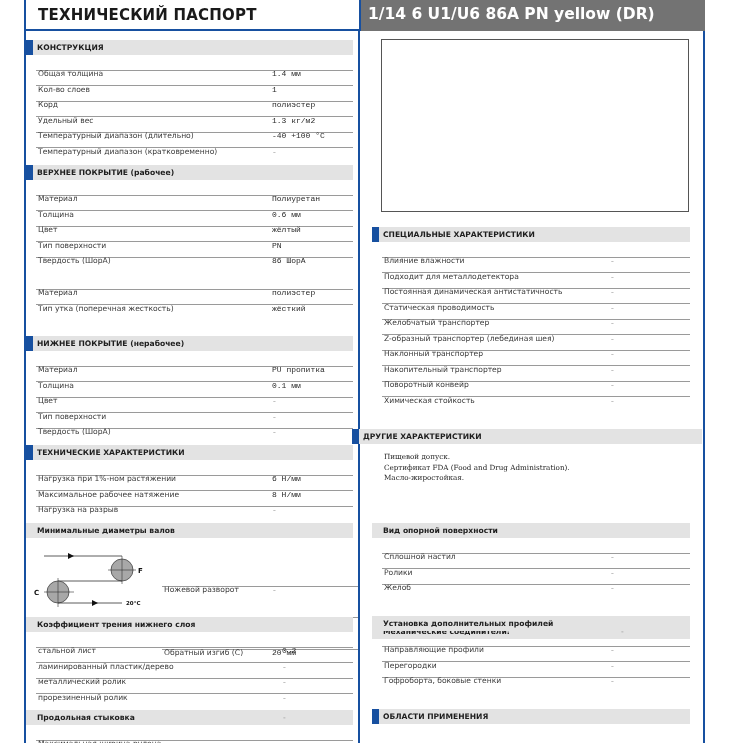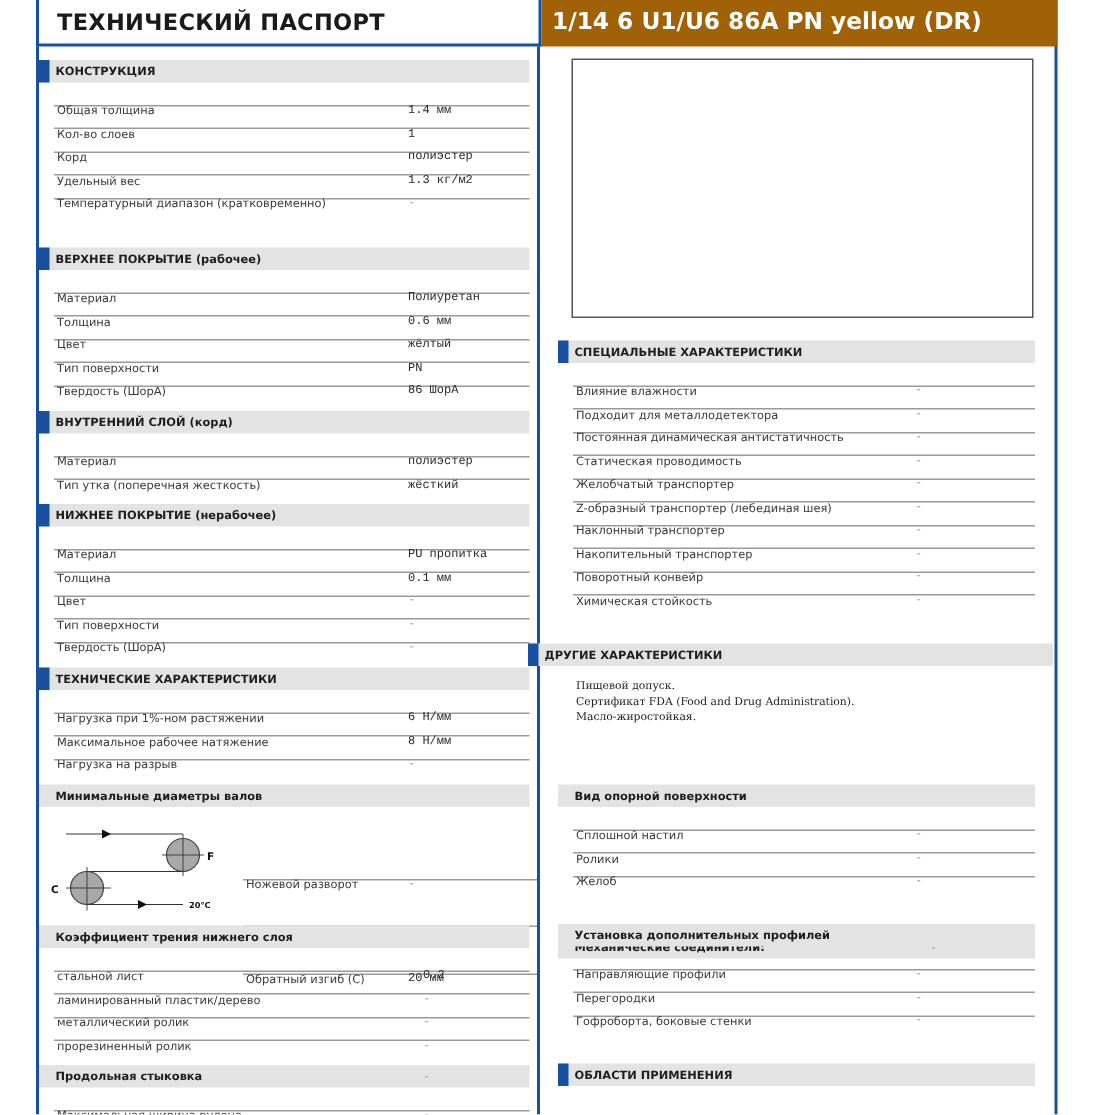--- a/index.html
+++ b/index.html
@@ -15,21 +15,21 @@
     border-right: 2px solid #1750a0;
   }
   .hdr-left {
     position: absolute; left: 24px; top: 0; width: 337px; height: 31px;
     border: 2px solid #1750a0; border-top: none; background: #fff;
     font-weight: bold; font-size: 15px; color: #1a1a1a;
     padding: 6px 0 0 12px; letter-spacing: 0.2px;
   }
   .hdr-right {
     position: absolute; left: 361px; top: 0; width: 344px; height: 31px;
-    background: #a16207; color: #fff; font-weight: bold; font-size: 15.5px;
+    background: #737373; color: #fff; font-weight: bold; font-size: 15.5px;
     padding: 5px 0 0 7px;
   }
 
   .sec { position: absolute; }
   .sec-head {
     height: 15px; background: #e3e3e3; font-size: 7.6px; font-weight: bold;
     color: #1e1e1e; padding: 3px 0 0 11px; position: relative; white-space: nowrap;
   }
   .sec-head.accent::before {
     content: ""; position: absolute; left: 0; top: 0; width: 7px; height: 15px; background: #1750a0;
@@ -77,20 +77,24 @@
     </div>
     <div class="row">
       <span class="lbl">Корд</span>
       <span class="val" style="left: 236px;">полиэстер</span>
     </div>
     <div class="row">
       <span class="lbl">Удельный вес</span>
       <span class="val" style="left: 236px;">1.3 кг/м2</span>
     </div>
     <div class="row">
+      <span class="lbl">Температурный диапазон (длительно)</span>
+      <span class="val" style="left: 236px;">-40 +100 °C</span>
+    </div>
+    <div class="row">
       <span class="lbl">Температурный диапазон (кратковременно)</span>
       <span class="val dash" style="left: 236px;">-</span>
     </div>
   </div>
 <div class="sec" style="left:26px; top:165px; width:327px;">
     <div class="sec-head accent"><span>ВЕРХНЕЕ ПОКРЫТИЕ (рабочее)</span></div>
     <div class="row">
       <span class="lbl">Материал</span>
       <span class="val" style="left: 236px;">Полиуретан</span>
     </div>
@@ -105,21 +109,20 @@
     <div class="row">
       <span class="lbl">Тип поверхности</span>
       <span class="val" style="left: 236px;">PN</span>
     </div>
     <div class="row">
       <span class="lbl">Твердость (ШорА)</span>
       <span class="val" style="left: 236px;">86 ШорА</span>
     </div>
   </div>
 <div class="sec" style="left:26px; top:274px; width:327px;">
-    <div class="sec-head accent"><span>ВНУТРЕННИЙ СЛОЙ (корд)</span></div>
     <div class="row">
       <span class="lbl">Материал</span>
       <span class="val" style="left: 236px;">полиэстер</span>
     </div>
     <div class="row">
       <span class="lbl">Тип утка (поперечная жесткость)</span>
       <span class="val" style="left: 236px;">жёсткий</span>
     </div>
   </div>
 <div class="sec" style="left:26px; top:336px; width:327px;">

